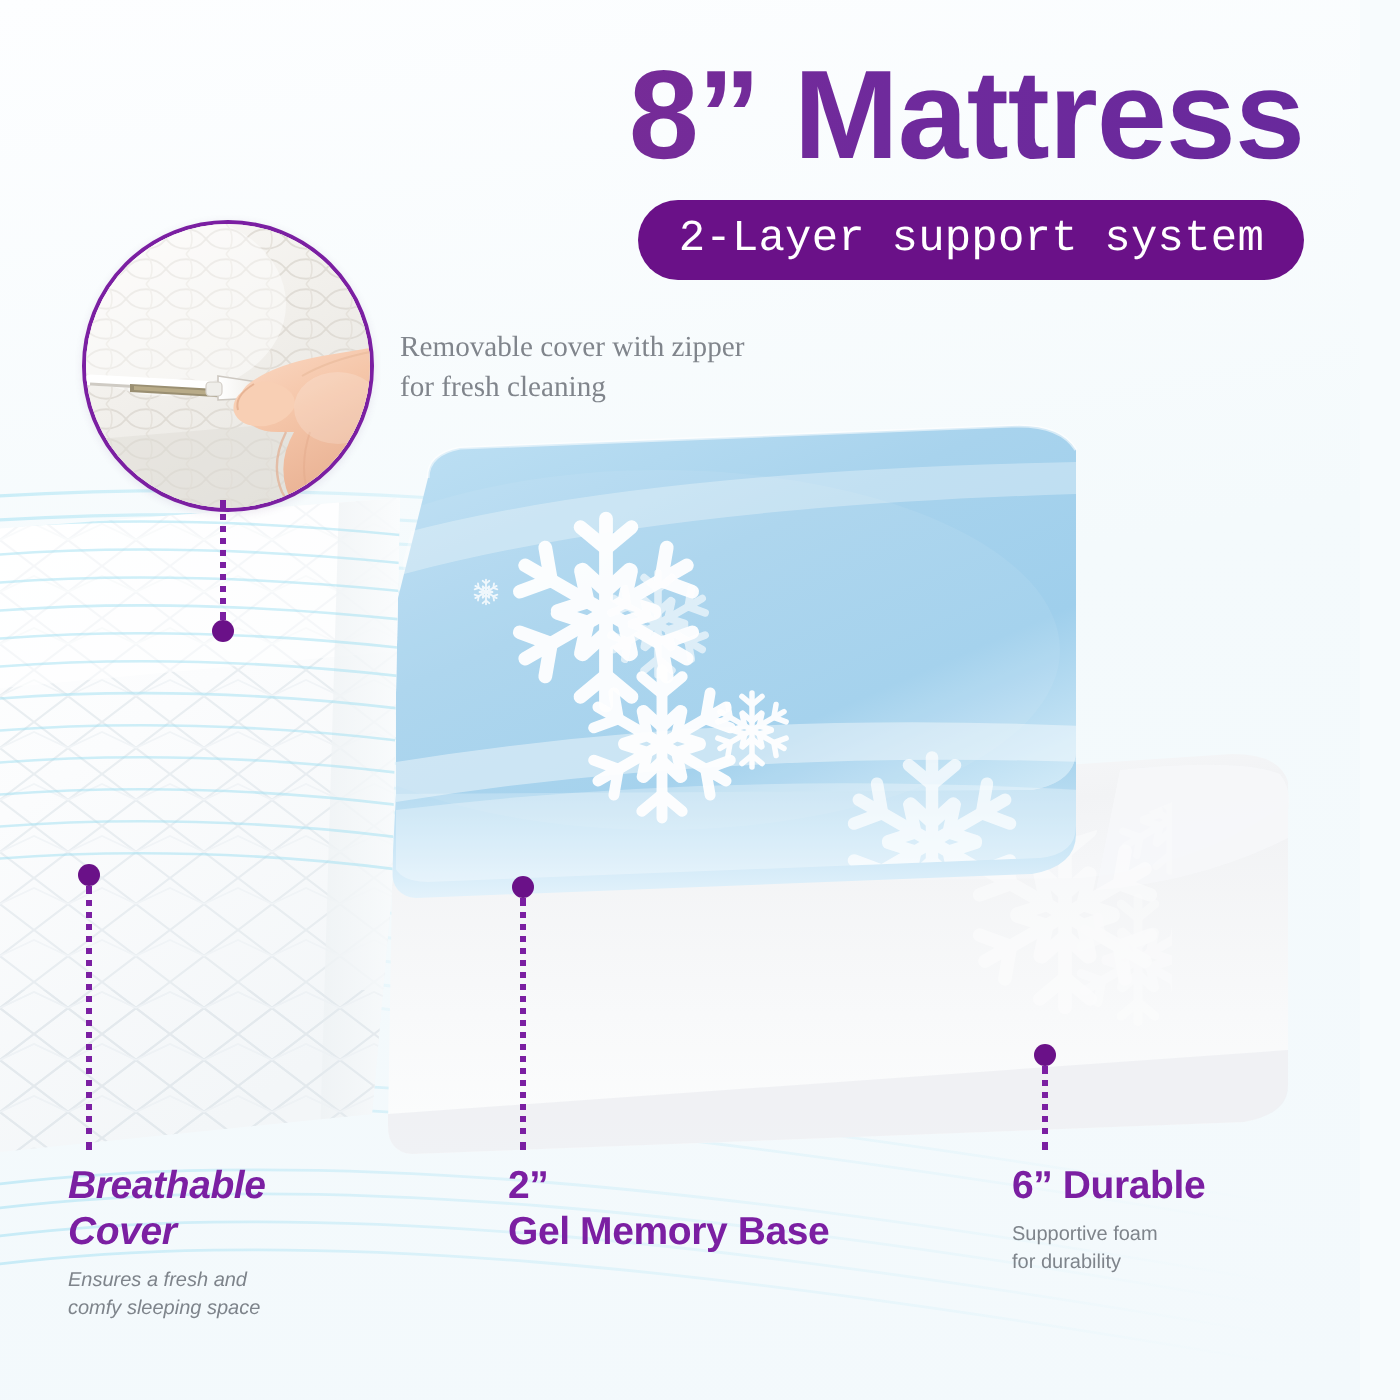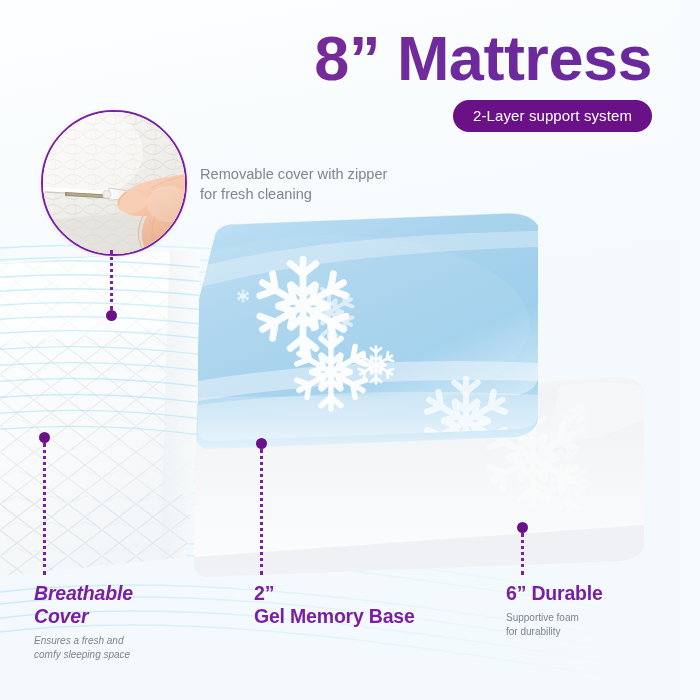--- a/index.html
+++ b/index.html
@@ -49,26 +49,27 @@
     background-clip: text;
     color: transparent;
     -webkit-text-fill-color: transparent;
     white-space: nowrap;
   }
   .badge {
     display: inline-block;
     margin-top: 10px;
     background: #6a1188;
     color: #ffffff;
-    font-size: 15px;
+    font-size: 22px;
     font-weight: 400;
     letter-spacing: 0.1px;
     padding: 7px 20px 8px 20px;
     border-radius: 22px;
     white-space: nowrap;
+    font-family: Liberation Mono, monospace;
   }
 
   
   .mattress-wrap {
     position: absolute;
     left: 0;
     top: 205px;
     width: 700px;
     height: 390px;
   }
@@ -93,20 +94,21 @@
     height: 100%;
   }
   .zip-caption {
     position: absolute;
     left: 200px;
     top: 164px;
     width: 240px;
     font-size: 14.6px;
     line-height: 1.38;
     color: #80858c;
+    font-family: Liberation Serif, serif;
   }
 
   
   .dot {
     position: absolute;
     width: 11px;
     height: 11px;
     border-radius: 50%;
     background: #6a1188;
   }

